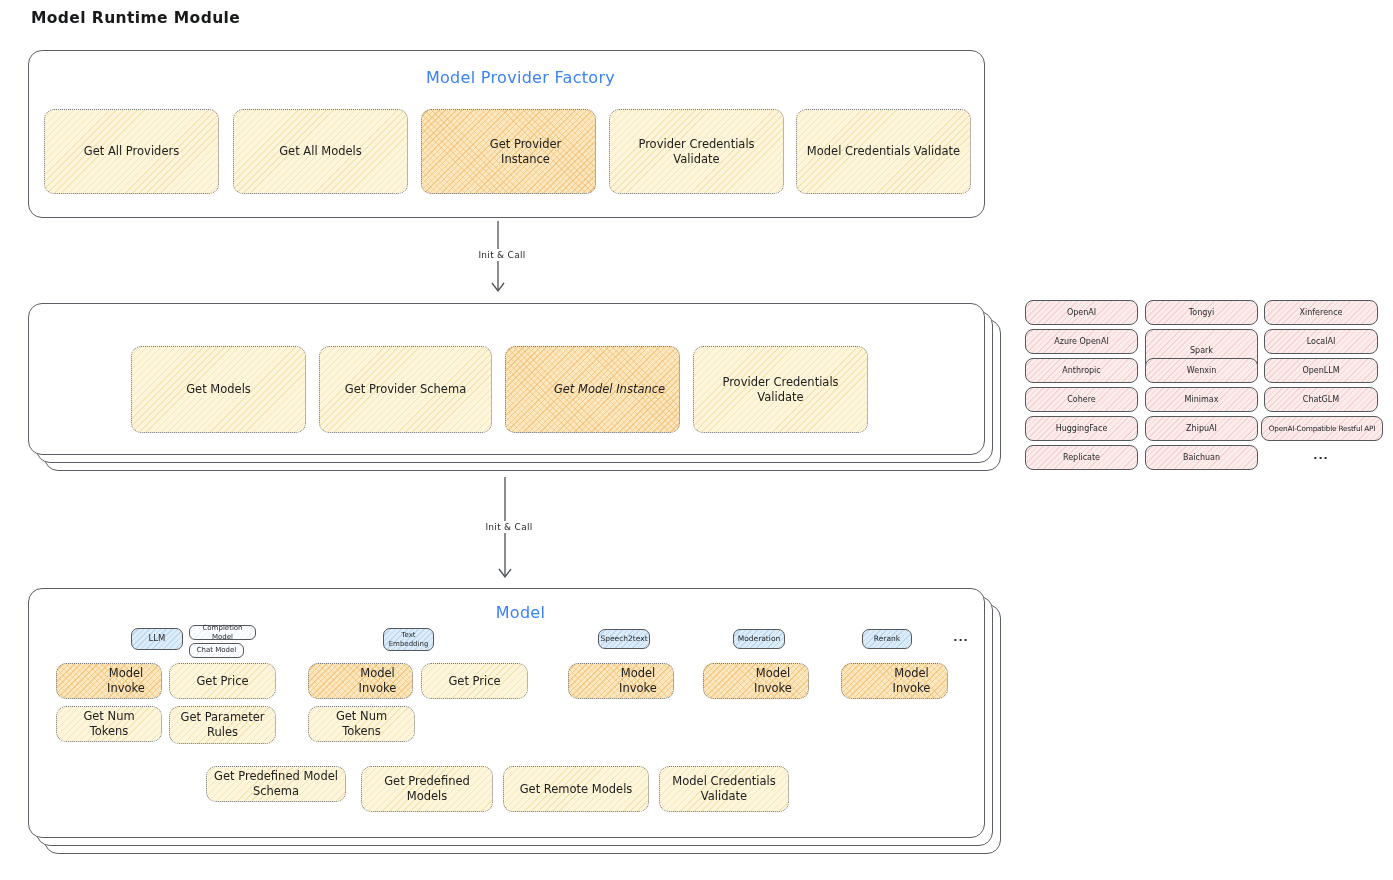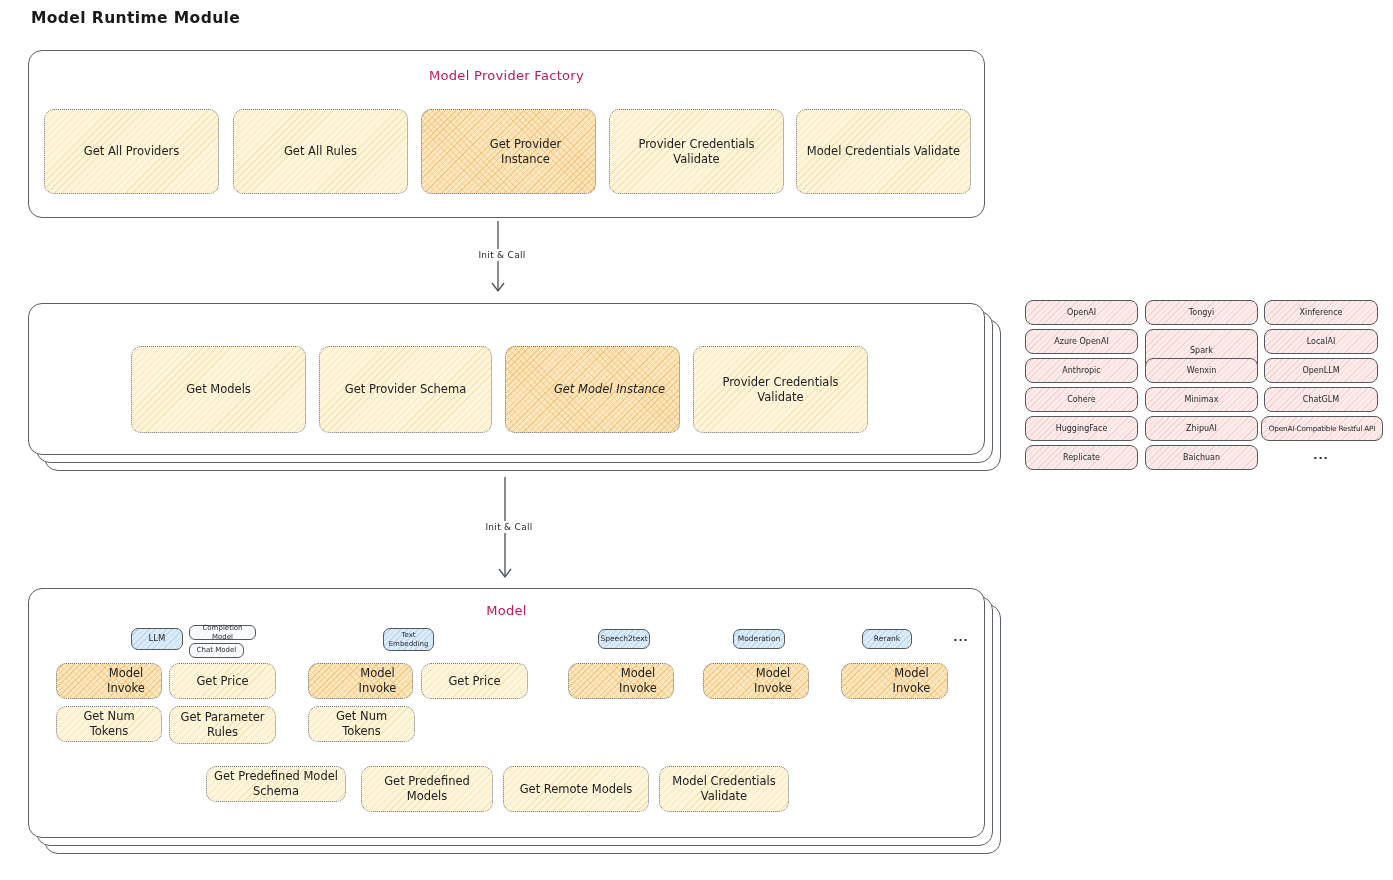--- a/index.html
+++ b/index.html
@@ -15,22 +15,22 @@
     border:1.4px solid #5a5f65; border-radius:14px;
     box-sizing:border-box;
   }
   .stackwrap { position:absolute; }
   .stackwrap .layer { inset:0; }
   .stackwrap .layer.l1 { transform:translate(8px,8px); }
   .stackwrap .layer.l2 { transform:translate(16px,16px); }
   .stackwrap .main { inset:0; }
 
   .ptitle {
-    position:absolute; left:0; width:100%; text-align:center;
-    font-size:13px; letter-spacing:.3px; color:#be185d;
+    position:absolute; left:14px; width:100%; text-align:center;
+    font-size:16px; letter-spacing:.3px; color:#3b82f6;
   }
 
   
   .node {
     position:absolute; display:flex; align-items:center; justify-content:center;
     text-align:center; box-sizing:border-box; padding:3px 6px;
     border:1.6px dotted #6d7artifact378;   
   }
   .node {
     border:1.6px dotted #70767c; border-radius:10px;
@@ -92,21 +92,21 @@
 <div id="canvas">
 
   <div id="diagram-title">Model Runtime Module</div>
 
   <div class="panel" style="left:28px; top:50px; width:957px; height:168px;">
     <div class="ptitle" style="top:17px;">Model Provider Factory</div>
     <div class="node y" style="left:15px;  top:58px; width:175px; height:85px;">
       <span>Get All Providers</span>
     </div>
     <div class="node y" style="left:204px; top:58px; width:175px; height:85px;">
-      <span>Get All Rules</span>
+      <span>Get All Models</span>
     </div>
     <div class="node o" style="left:392px; top:58px; width:175px; height:85px;">
       <span class="w90">Get Provider Instance</span>
     </div>
     <div class="node y" style="left:580px; top:58px; width:175px; height:85px;">
       <span>Provider Credentials Validate</span>
     </div>
     <div class="node y" style="left:767px; top:58px; width:175px; height:85px;">
       <span>Model Credentials Validate</span>
     </div>

